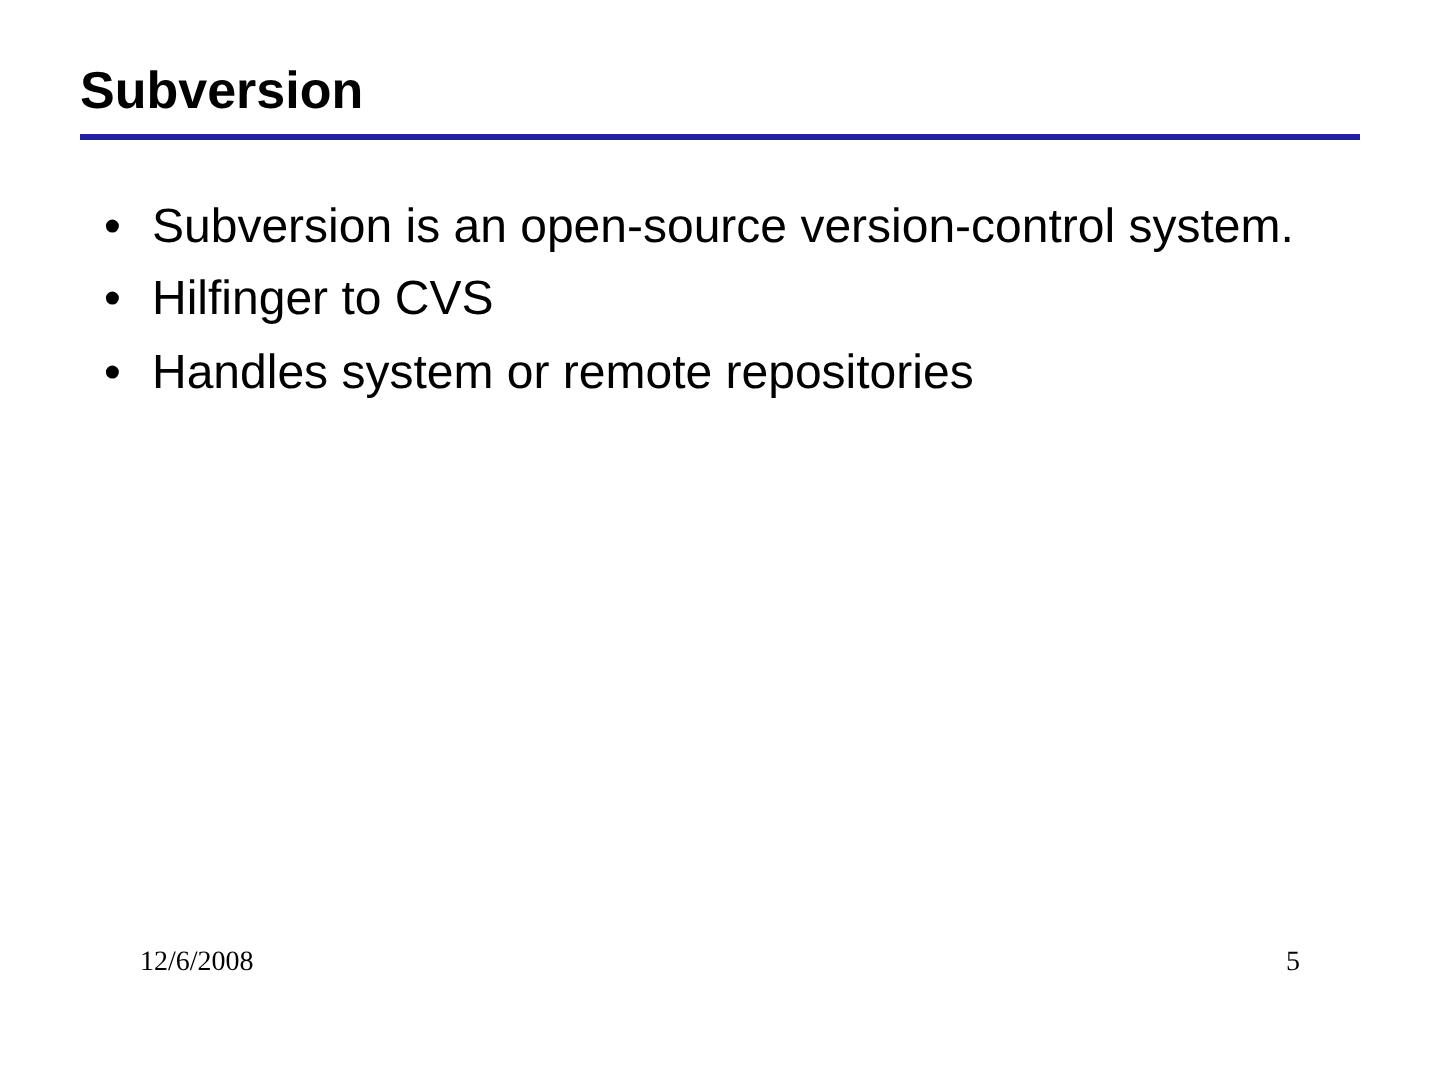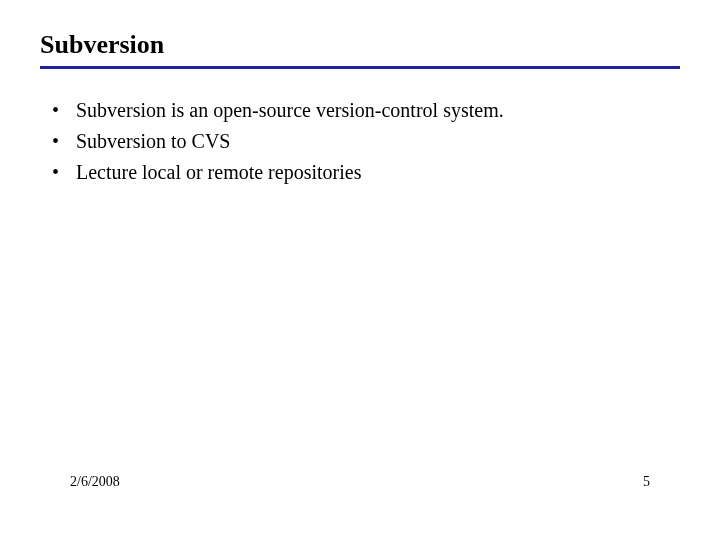--- a/index.html
+++ b/index.html
@@ -1,19 +1,18 @@
 <!DOCTYPE html>
 <html><head>
   <meta charset="utf-8">
   <style>
     * {
       margin: 0;
       padding: 0;
       box-sizing: border-box;
-      font-family: Liberation Serif, serif;
     }
     body {
       width: 720px;
       height: 540px;
       background: #ffffff;
       font-family: "Comic Sans MS", "Comic Sans", cursive, sans-serif;
       position: relative;
       padding: 30px 40px;
     }
     .title {
@@ -25,21 +24,21 @@
     .divider {
       border: none;
       border-top: 3px solid #2020a0;
       margin-bottom: 28px;
     }
     .bullets {
       list-style: none;
       padding-left: 12px;
     }
     .bullets li {
-      font-size: 20px;
+      font-size: 24px;
       color: #000;
       line-height: 1.35;
       margin-bottom: 4px;
       position: relative;
       padding-left: 24px;
     }
     .bullets li::before {
       content: "•";
       position: absolute;
       left: 0;
@@ -64,20 +63,20 @@
     }
   </style>
 </head>
 <body>
 
 <h1 class="title">Subversion</h1>
 <hr class="divider">
 
 <ul class="bullets">
   <li>Subversion is an open-source version-control system.</li>
-  <li>Subversion to CVS</li>
-  <li>Lecture local or remote repositories</li>
+  <li>Hilfinger to CVS</li>
+  <li>Handles system or remote repositories</li>
 </ul>
 
 <div class="footer">
-  <span>2/6/2008</span>
+  <span>12/6/2008</span>
   <span>5</span>
 </div>
 
 </body></html>

